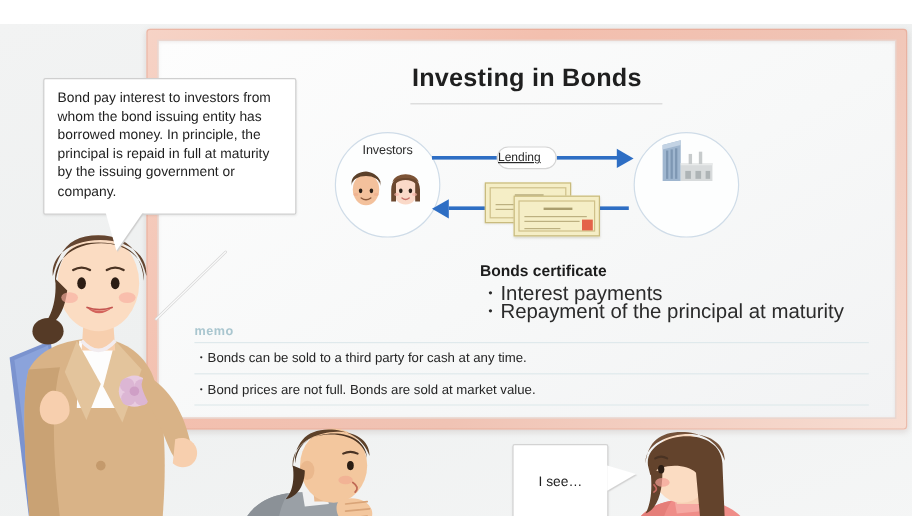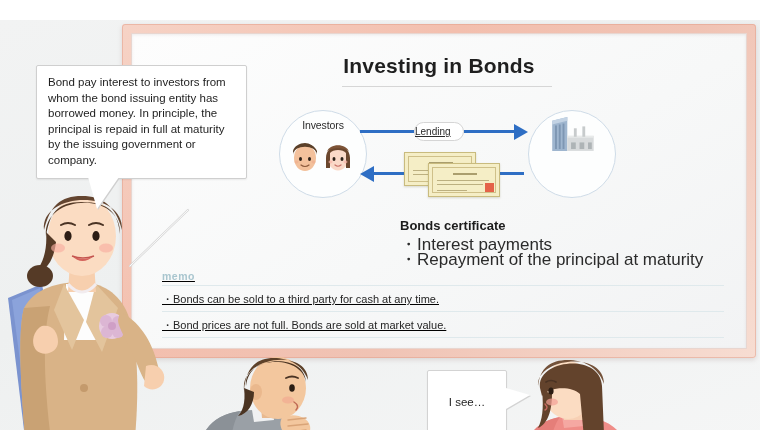--- a/index.html
+++ b/index.html
@@ -149,21 +149,21 @@
   #bond-caption { position: absolute; left: 268px; top: 184px; }
   #bond-caption-title {
     font-size: 13px; font-weight: bold; color: #1c1c1c;
     margin-bottom: 4px;
   }
   .cap-item {
     font-size: 17px; color: #2b2b2b; line-height: 15px;
   }
 
   
-  #memo { position: absolute; left: 30px; top: 236px; right: 22px; text-decoration: underline; }
+  #memo { position: absolute; left: 30px; top: 236px; right: 22px; }
   #memo-label {
     font-size: 10.5px;
     color: #a9c6cf;
     font-weight: bold;
     letter-spacing: .5px;
     padding-bottom: 3px;
   }
   .memo-row {
     border-top: 1px solid #dfe9ec;
     font-size: 11px;

